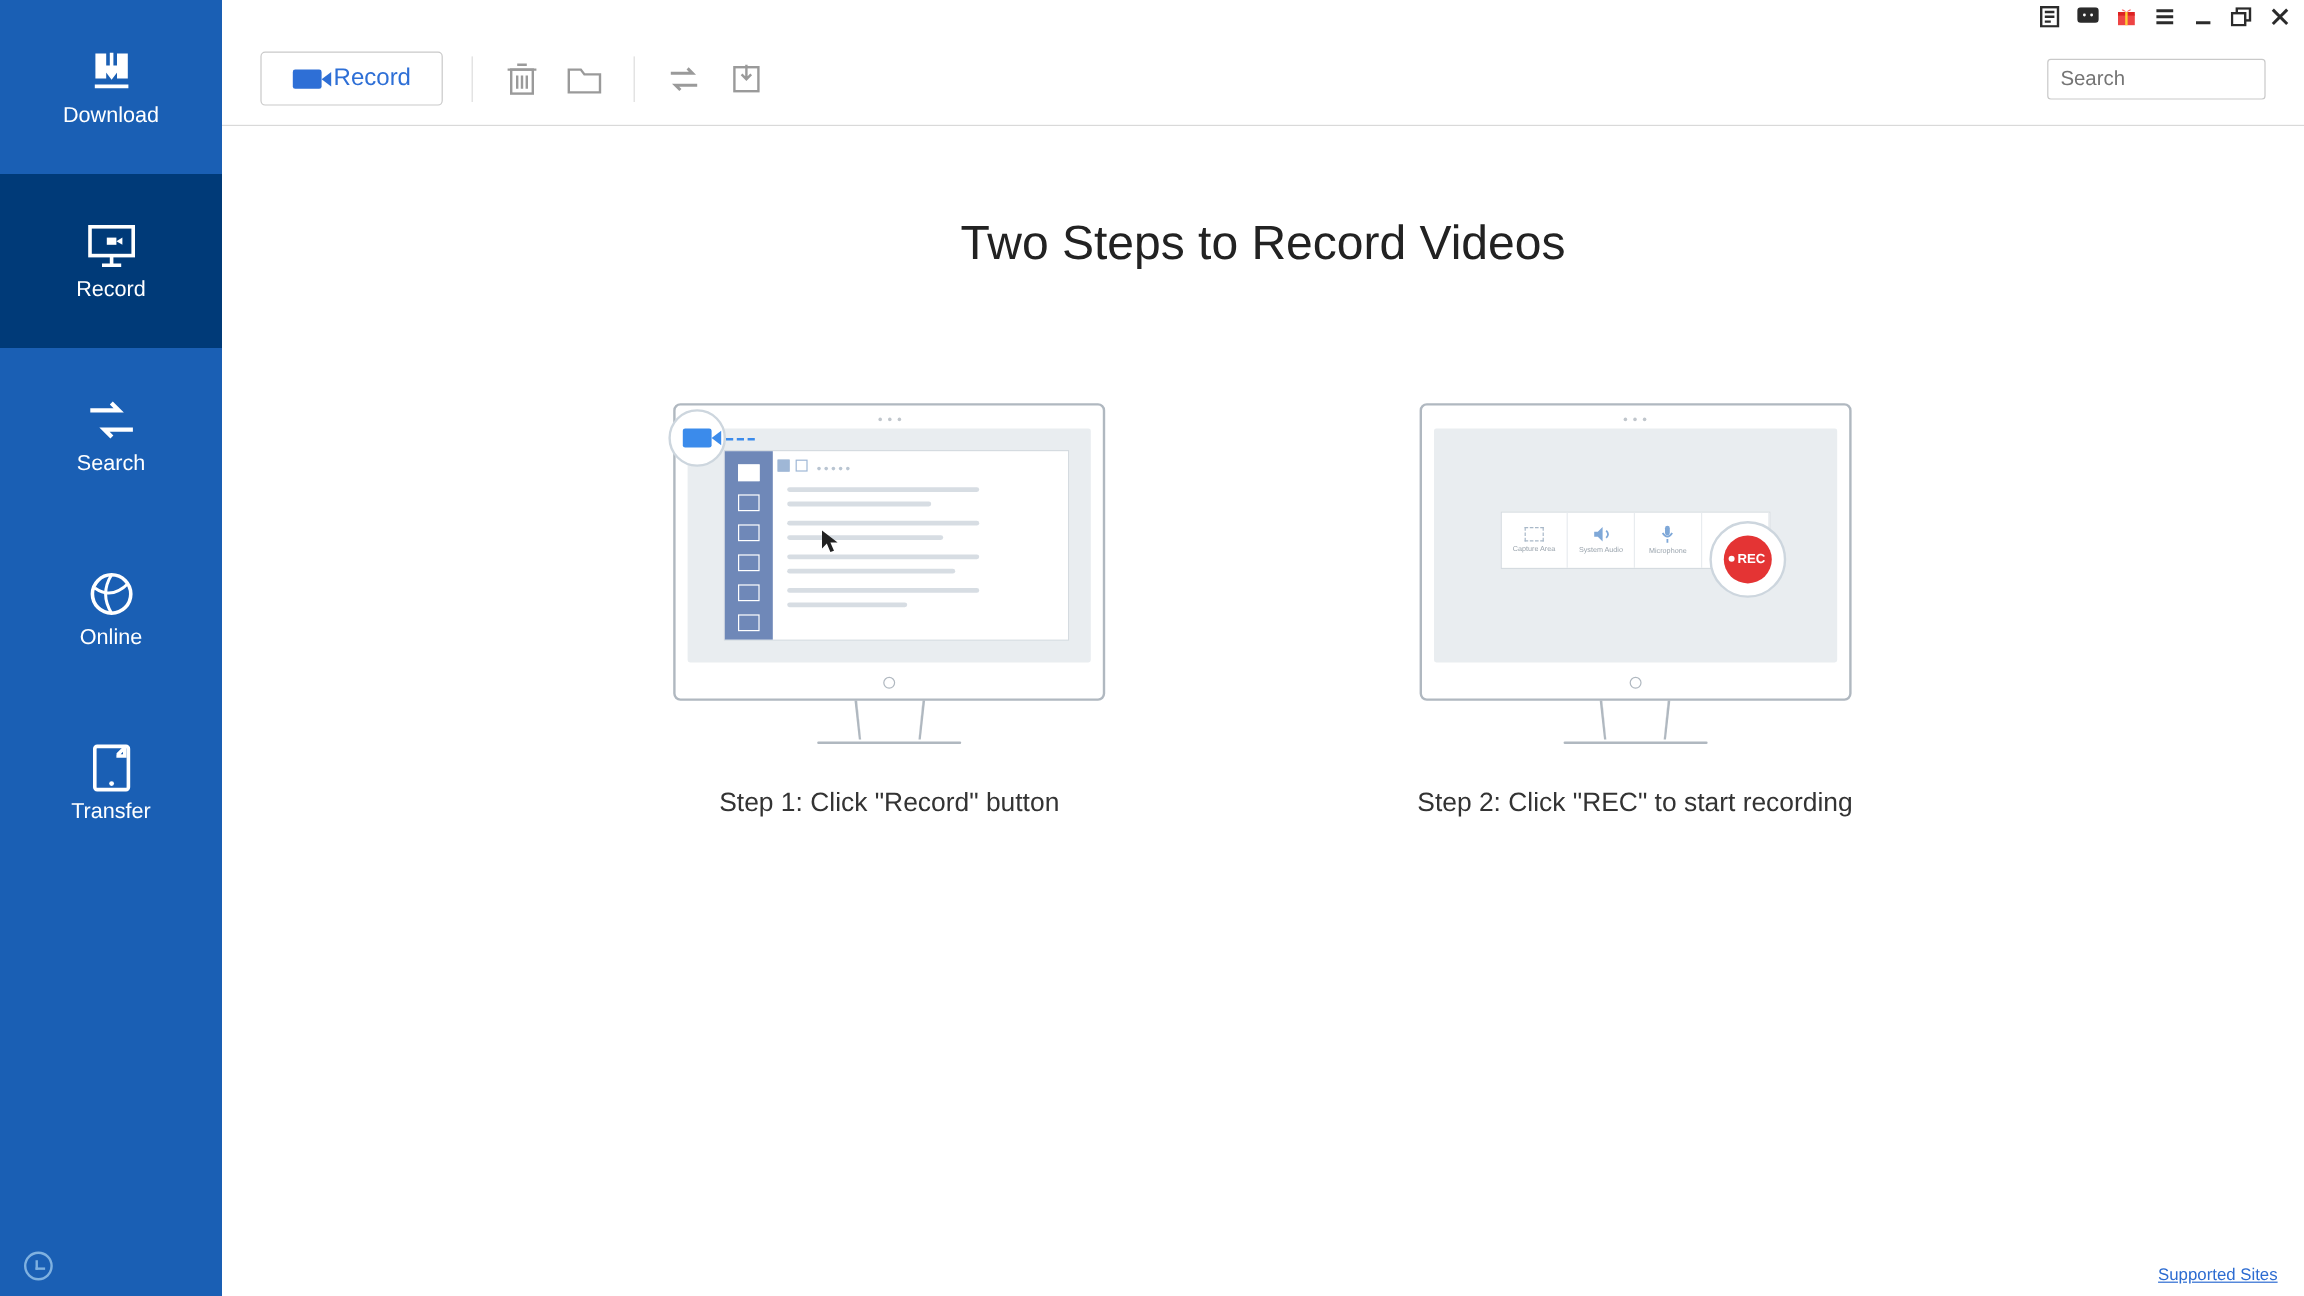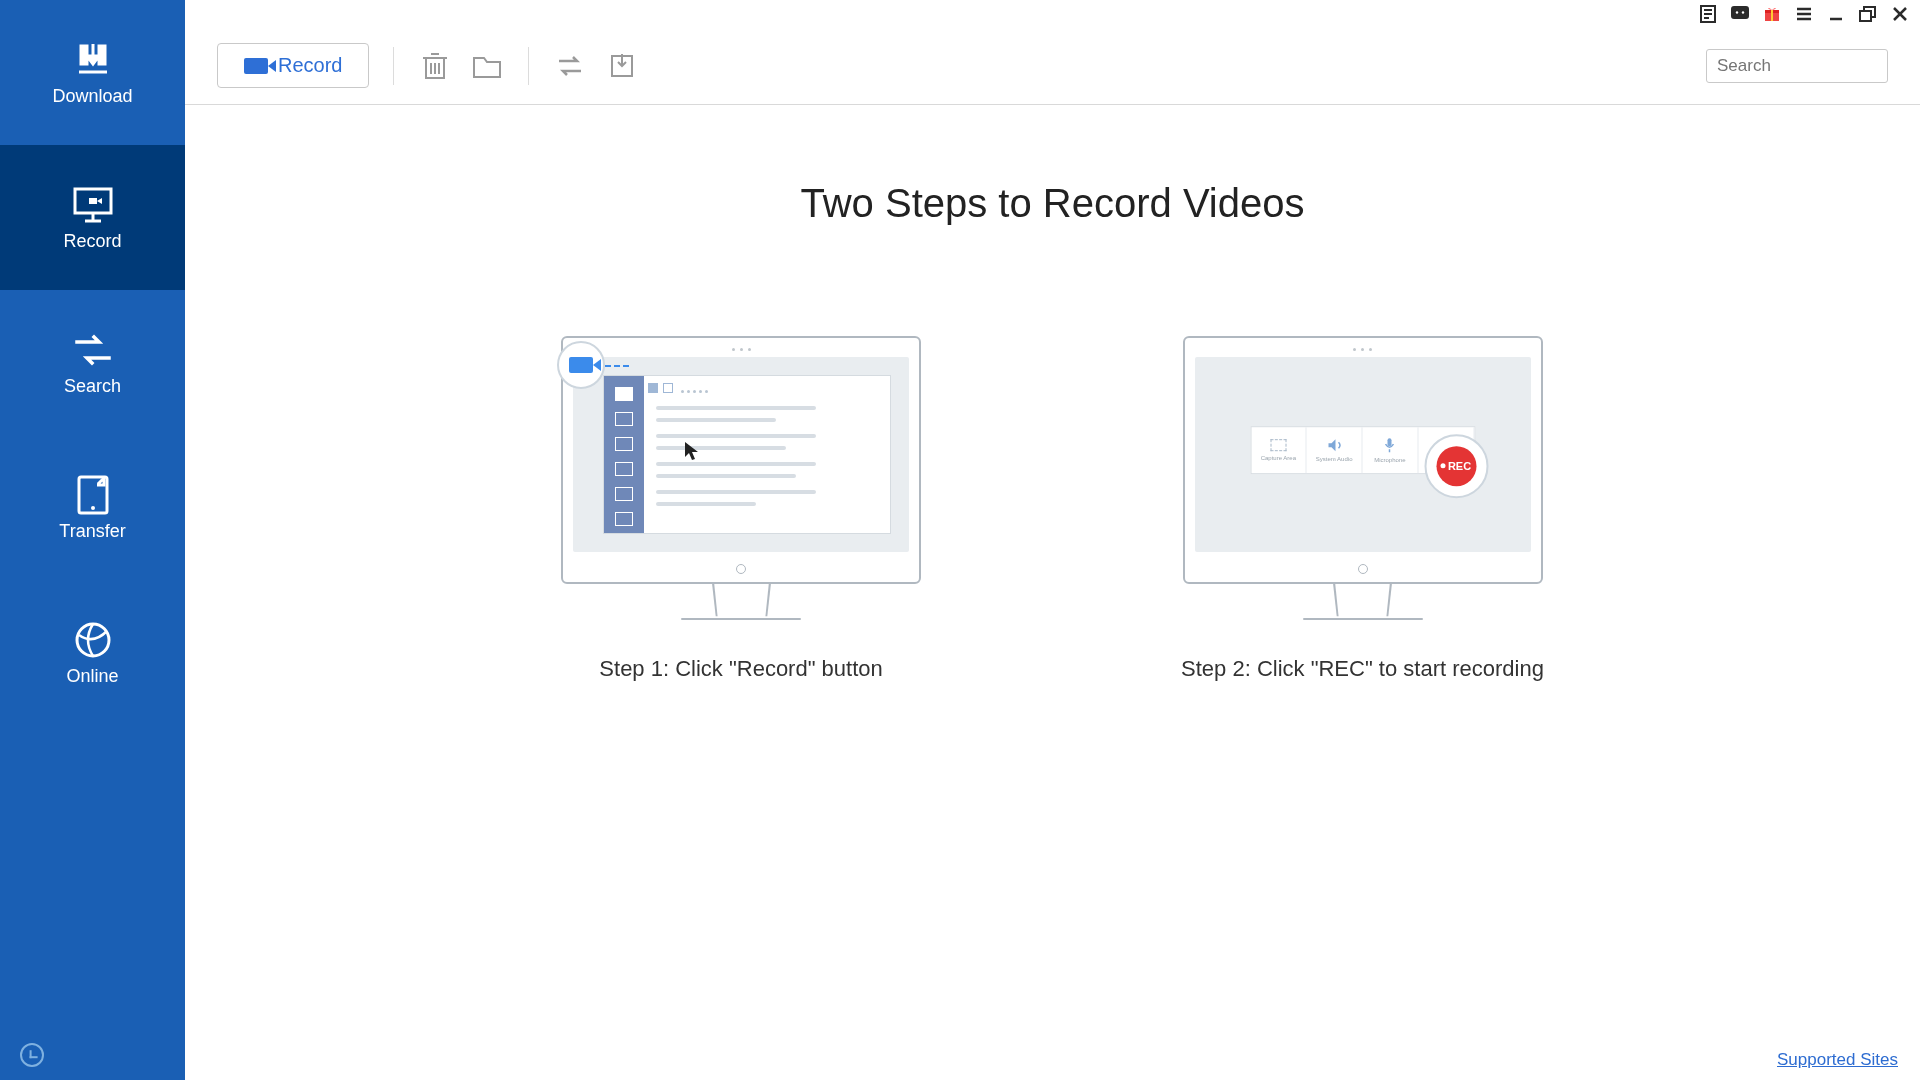--- a/index.html
+++ b/index.html
@@ -67,21 +67,21 @@
   
   .s2-bar { position:absolute; left:50%; top:50%; transform:translate(-50%,-60%); width:225px; height:48px; background:#fff; border:1px solid #d5dbe0; display:flex; align-items:center;justify-content:space-between; }
   .s2-item { flex:1; display:flex; flex-direction:column; align-items:center; justify-content:center; font-size:6px; color:#9aa4ad; gap:4px; border-right:1px solid #e8ecef; height:100%; }
   .s2-item:last-child { border-right:none; }
   .s2-icn { width:16px; height:12px; border:1.5px solid #a8b8c8; }
   .s2-rec-dot { width:14px; height:14px; background:#e43434; border-radius:50%; }
   .s2-bubble { position:absolute; right:-14px; bottom:-25px; width:64px; height:64px; background:#fff; border:2px solid #cdd6de; border-radius:50%; display:flex; align-items:center; justify-content:center; }
   .s2-rec { width:40px; height:40px; background:#e43434; border-radius:50%; display:flex; align-items:center; justify-content:center; color:#fff; font-size:11px; font-weight:700; gap:2px; }
   .s2-rec::before { content:""; width:5px; height:5px; background:#fff; border-radius:50%; }
   
-  .footer-link { position:absolute; bottom:10px; right:22px; color:#2d6cd1; font-size:17px; text-decoration: underline; cursor:pointer; }
+  .footer-link { position:absolute; bottom:10px; right:22px; color:#2d6cd1; font-size:14px; text-decoration: underline; cursor:pointer; }
 </style>
 </head>
 <body>
 
 <div class="sidebar">
 
   <div class="nav-item">
     <div class="nav-icon">
       <svg width="40" height="40" viewBox="0 0 40 40">
           <path d="M8 6 h6 v18 h-6z M26 6 h6 v18 h-6z M20 4 v18 M14 16 l6 8 l6 -8z M6 32 h28" stroke="#fff" stroke-width="3" fill="#fff"></path>
@@ -107,37 +107,37 @@
     <div class="nav-icon">
       <svg width="40" height="36" viewBox="0 0 40 36">
           <path d="M4 10 h22 l-5 -5 M36 26 h-22 l5 5" stroke="#fff" stroke-width="3.5" fill="none" stroke-linecap="square"></path>
         </svg>
     </div>
     <span>Search</span>
   </div>
 
   <div class="nav-item">
     <div class="nav-icon">
+      <svg width="38" height="38" viewBox="0 0 38 38">
+          <circle cx="19" cy="19" r="16" stroke="#fff" stroke-width="3" fill="none"></circle>
+          <path d="M5 14 q14 10 28 -4 M19 3 q-10 16 0 32" stroke="#fff" stroke-width="2.5" fill="none"></path>
+        </svg>
+    </div>
+    <span>Online</span>
+  </div>
+
+  <div class="nav-item">
+    <div class="nav-icon">
       <svg width="34" height="42" viewBox="0 0 34 42">
           <rect x="3" y="3" width="28" height="36" stroke="#fff" stroke-width="3" fill="none" rx="2"></rect>
           <circle cx="17" cy="34" r="2" fill="#fff"></circle>
           <path d="M22 10 l6 -6 M28 4 v7 h-7" stroke="#fff" stroke-width="3" fill="none"></path>
         </svg>
     </div>
     <span>Transfer</span>
-  </div>
-
-  <div class="nav-item">
-    <div class="nav-icon">
-      <svg width="38" height="38" viewBox="0 0 38 38">
-          <circle cx="19" cy="19" r="16" stroke="#fff" stroke-width="3" fill="none"></circle>
-          <path d="M5 14 q14 10 28 -4 M19 3 q-10 16 0 32" stroke="#fff" stroke-width="2.5" fill="none"></path>
-        </svg>
-    </div>
-    <span>Online</span>
   </div>
 
   <div class="sidebar-footer">
     <div class="clock-icon"></div>
   </div>
 </div>
 
 <div class="main">
   <div class="titlebar">
     <div class="tb-icon">

